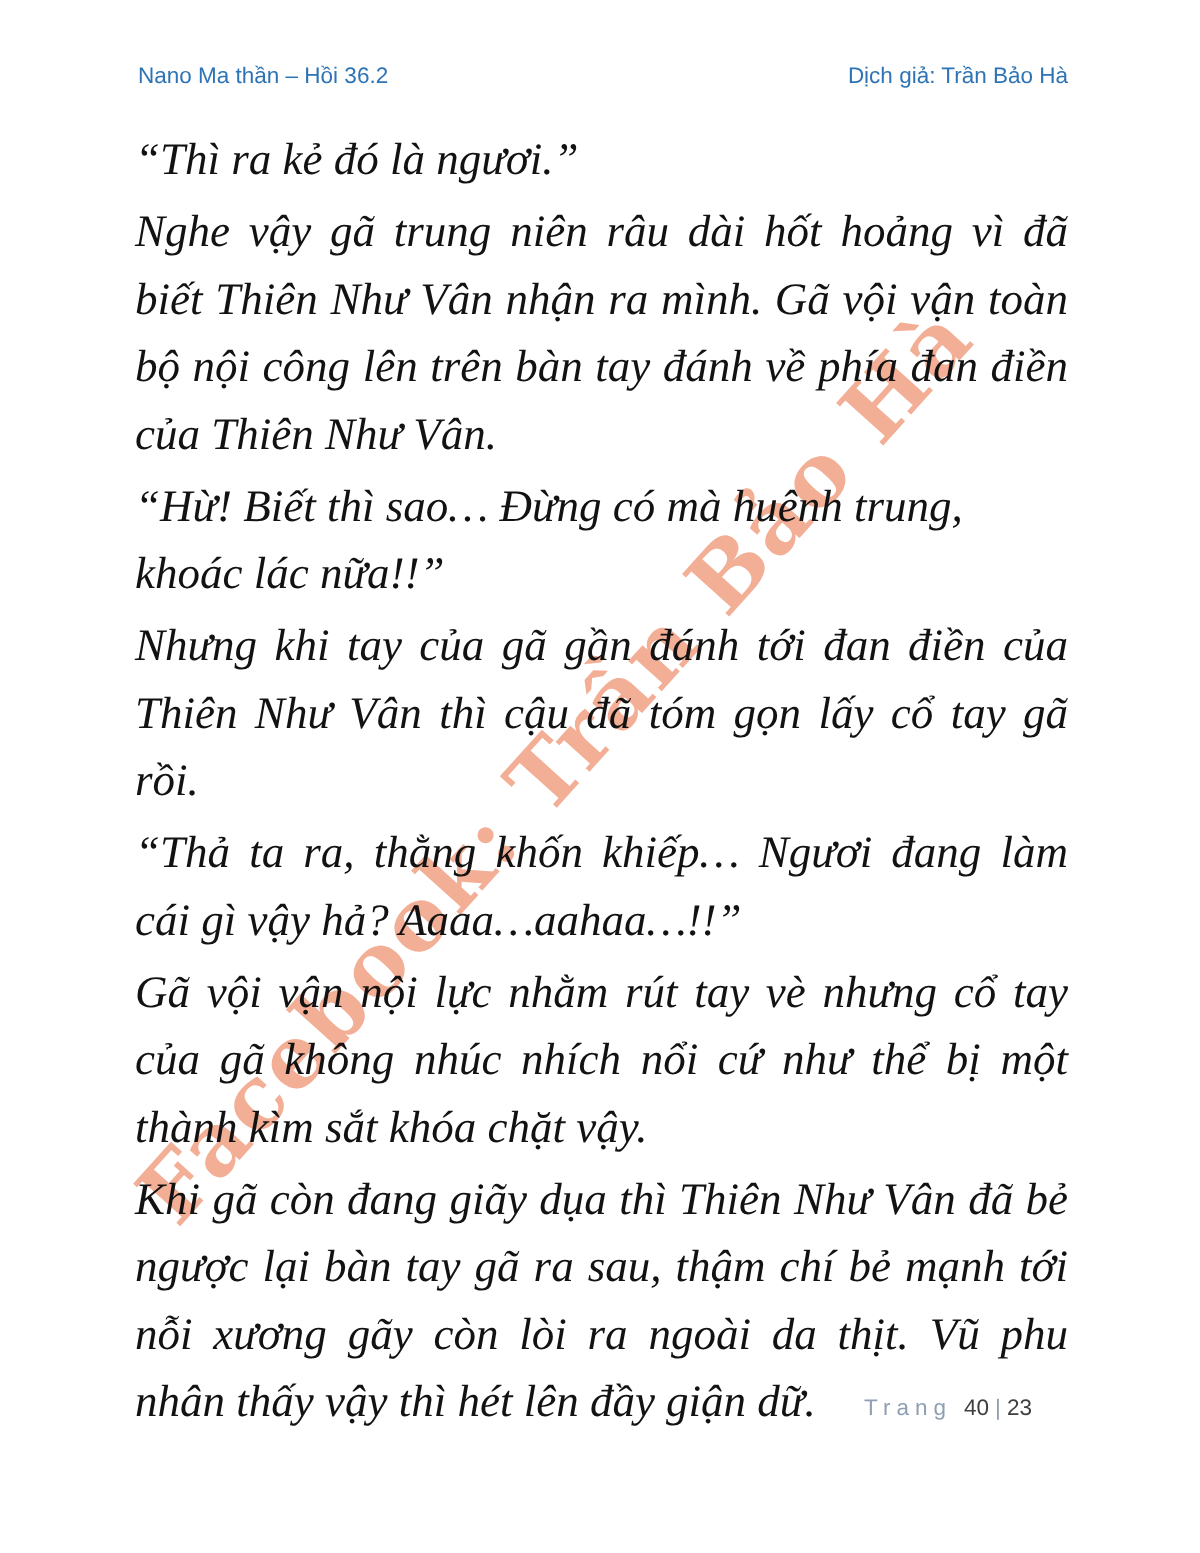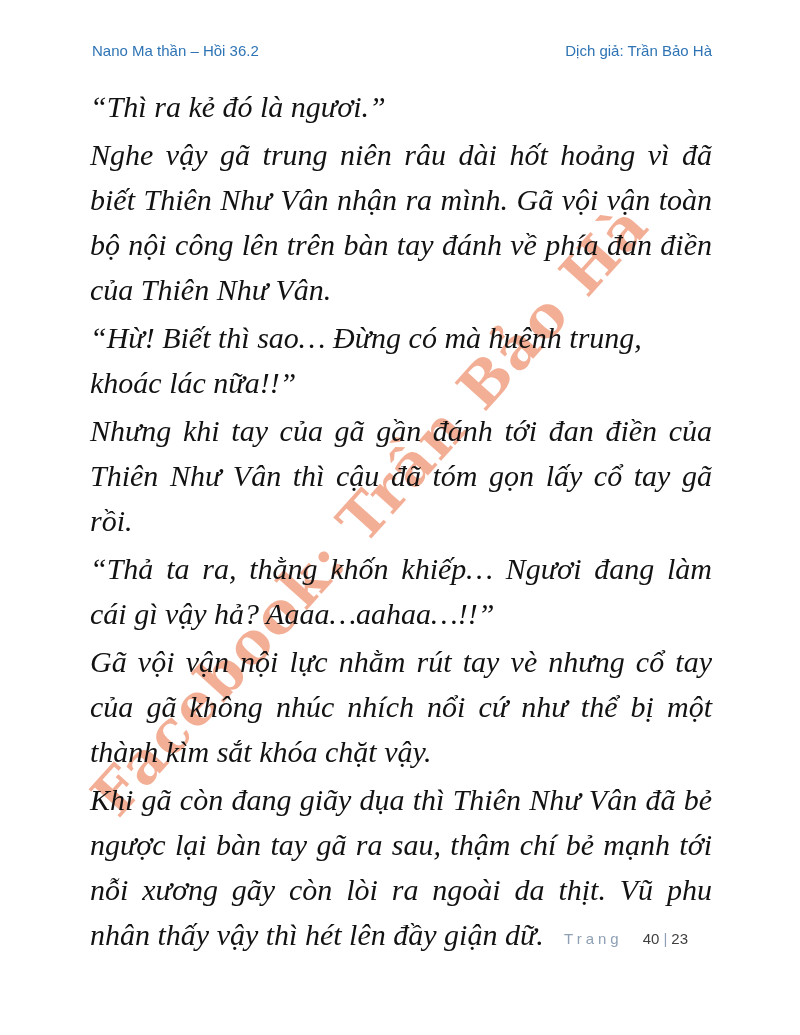--- a/index.html
+++ b/index.html
@@ -71,21 +71,21 @@
     top: 930px;
     right: 112px;
     font-family: "Liberation Sans", sans-serif;
     font-size: 15px;
     z-index: 3;
     white-space: nowrap;
   }
   .footer .label {
     color: #8e9fb3;
     letter-spacing: 4px;
-    margin-right: 20px;
+    margin-right: 8px;
   }
   .footer .num {
     color: #3f3f3f;
   }
   .footer .sep {
     color: #8e9fb3;
     margin: 0 4px;
   }
 </style>
 </head>

